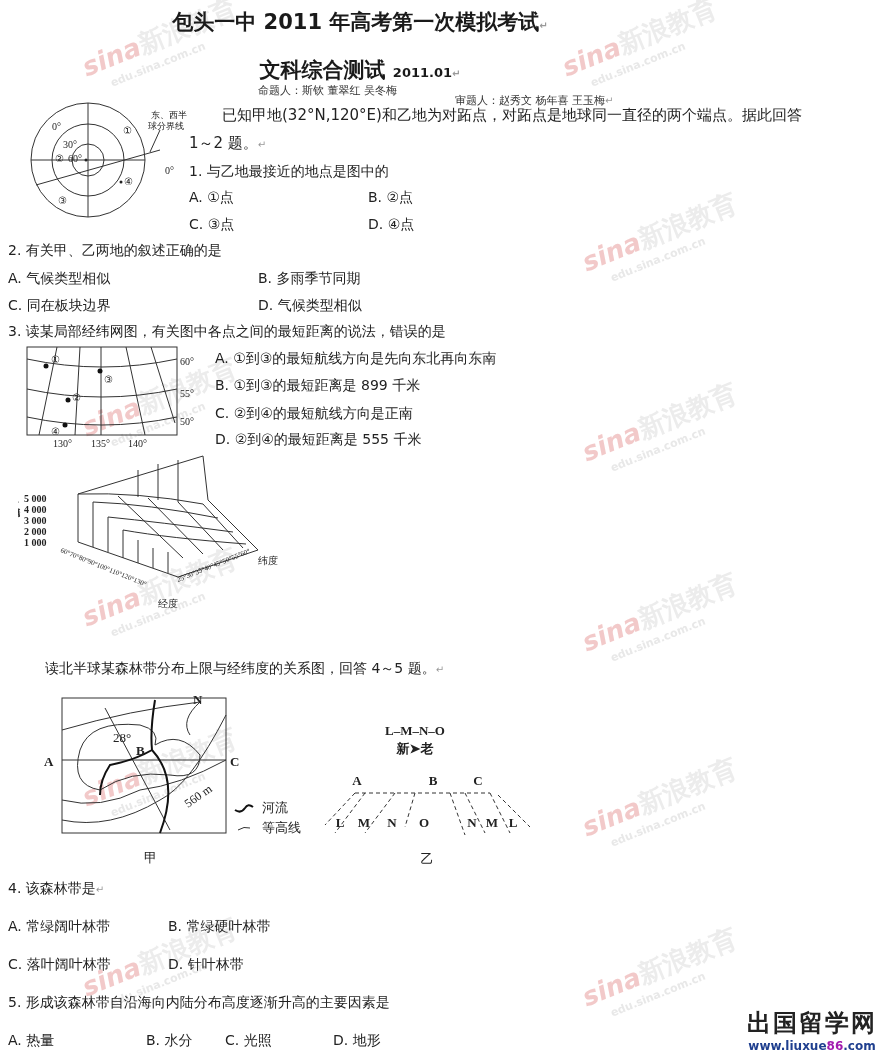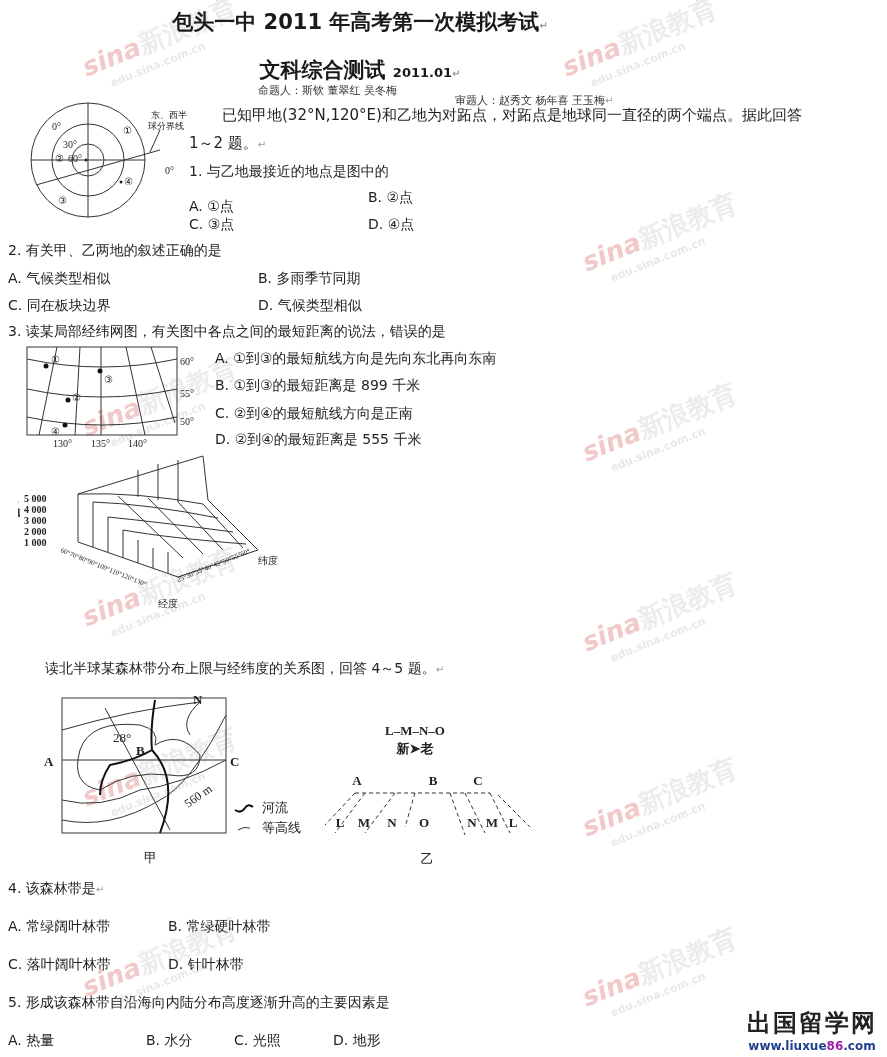--- a/index.html
+++ b/index.html
@@ -63,21 +63,21 @@
     <text x="104" y="85">④</text>
   </g>
   <circle cx="66" cy="60" r="1.5" fill="#222"></circle>
   <circle cx="101" cy="82" r="1.5" fill="#222"></circle>
 </svg>
 
 <div class="abs intro" style="left:222px;top:106px;">已知甲地(32°N,120°E)和乙地为对跖点，对跖点是地球同一直径的两个端点。据此回答</div>
 <div class="abs intro" style="left:189px;top:134px;"><span>1～2 题。</span><span class="ret">↵</span></div>
 
 <div class="abs q" style="left:189px;top:163px;">1. 与乙地最接近的地点是图中的</div>
-<div class="abs q" style="left:189px;top:198px;">A. ①点</div>
+<div class="abs q" style="left:189px;top:189px;">A. ①点</div>
 <div class="abs q" style="left:368px;top:189px;">B. ②点</div>
 <div class="abs q" style="left:189px;top:216px;">C. ③点</div>
 <div class="abs q" style="left:368px;top:216px;">D. ④点</div>
 
 <div class="abs q" style="left:8px;top:242px;">2. 有关甲、乙两地的叙述正确的是</div>
 <div class="abs q" style="left:8px;top:270px;">A. 气候类型相似</div>
 <div class="abs q" style="left:258px;top:270px;">B. 多雨季节同期</div>
 <div class="abs q" style="left:8px;top:297px;">C. 同在板块边界</div>
 <div class="abs q" style="left:258px;top:297px;">D. 气候类型相似</div>
 
@@ -216,19 +216,19 @@
 
 <div class="abs q" style="left:8px;top:880px;"><span>4. 该森林带是</span><span class="ret">↵</span></div>
 <div class="abs q" style="left:8px;top:918px;">A. 常绿阔叶林带</div>
 <div class="abs q" style="left:168px;top:918px;">B. 常绿硬叶林带</div>
 <div class="abs q" style="left:8px;top:956px;">C. 落叶阔叶林带</div>
 <div class="abs q" style="left:168px;top:956px;">D. 针叶林带</div>
 
 <div class="abs q" style="left:8px;top:994px;">5. 形成该森林带自沿海向内陆分布高度逐渐升高的主要因素是</div>
 <div class="abs q" style="left:8px;top:1032px;">A. 热量</div>
 <div class="abs q" style="left:118px;top:1032px;margin-left:28px;">B. 水分</div>
-<div class="abs q" style="left:234px;top:1032px;">C. 光照</div>
+<div class="abs q" style="left:225px;top:1032px;">C. 光照</div>
 <div class="abs q" style="left:333px;top:1032px;">D. 地形</div>
 
 <div class="abs brand">
   <div class="cn">出国留学网</div>
   <div class="url"><span>www.liuxue</span><span class="red">86</span><span>.com</span></div>
 </div>
 
 </body></html>

